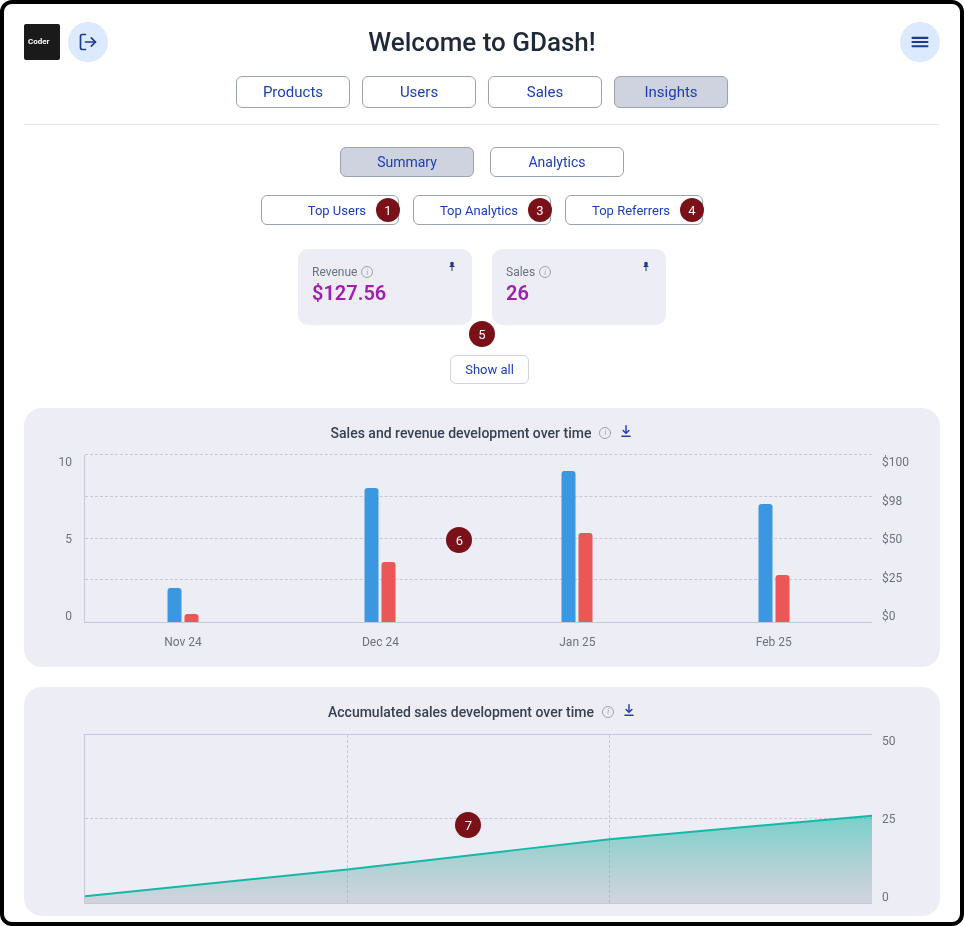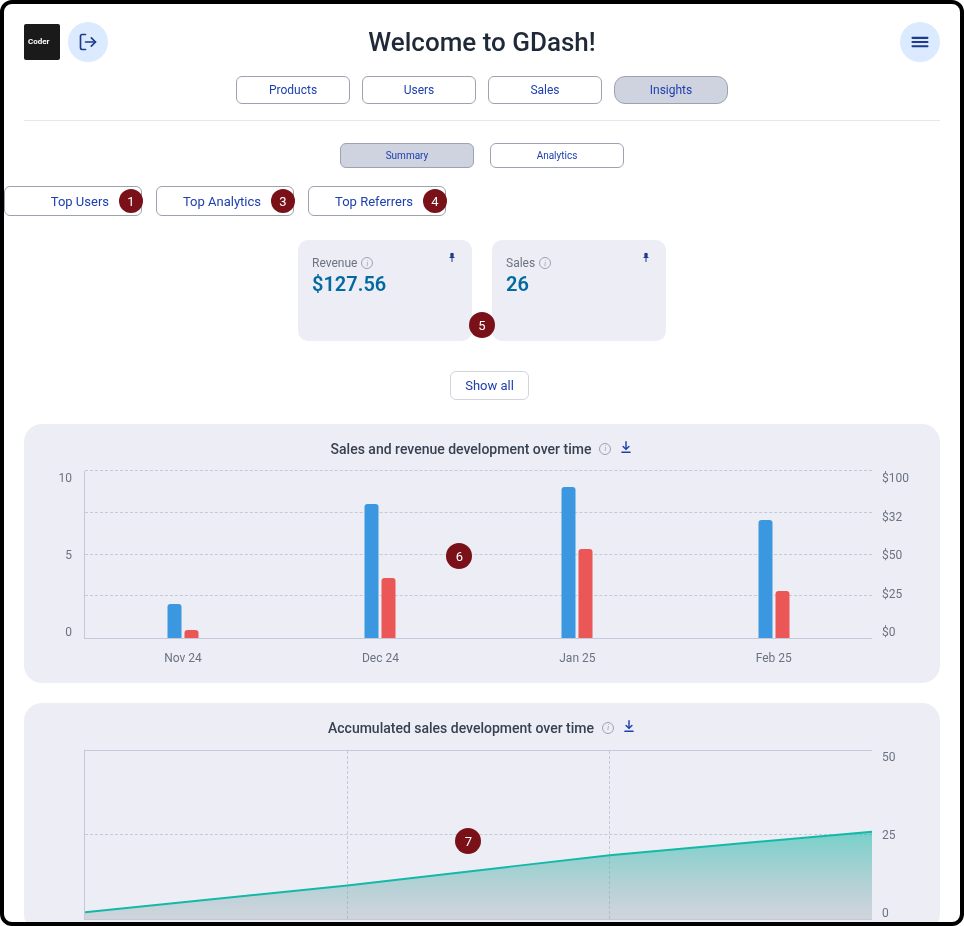--- a/index.html
+++ b/index.html
@@ -3,33 +3,33 @@
 <meta charset="utf-8">
 <style>
 * { box-sizing: border-box; margin: 0; padding: 0; font-family: -apple-system, BlinkMacSystemFont, "Segoe UI", Roboto, Helvetica, Arial, sans-serif; }
 body { background: #fff; width: 964px; height: 926px; overflow: hidden; border: 4px solid #000; border-radius: 12px; position: relative; }
 .header { display: flex; align-items: center; padding: 18px 20px 6px 20px; position: relative; }
 .logo { width: 36px; height: 36px; background: #1a1a1a; color: #fff; font-size: 8px; line-height: 1.1; padding: 4px; border-radius: 2px; font-weight: bold; text-align: left; display: flex; flex-direction: column; justify-content: center; gap: 46px; }
 .icon-btn { width: 40px; height: 40px; border-radius: 50%; background: #dbeafe; display: flex; align-items: center; justify-content: center; cursor: pointer; color: #1e3a8a; }
 .title { position: absolute; left: 50%; transform: translateX(-50%); font-size: 26px; font-weight: 500; color: #1f2937; }
 .menu-btn { margin-left: auto; }
 .tabs-row { display: flex; justify-content: center; gap: 12px; padding: 8px 0 16px 0; border-bottom: 1px solid #e5e7eb; margin: 0 20px; }
-.tab-btn { border: 1.5px solid #9ca3af; background: #fff; color: #1e40af; font-size: 12px; padding: 6px 0; width: 114px; text-align: center; border-radius: 6px; cursor: pointer; }
-.tab-btn.active { background: #cfd2df; border-color: #9ca3af; border-radius: 11px; }
+.tab-btn { border: 1.5px solid #9ca3af; background: #fff; color: #1e40af; font-size: 15px; padding: 6px 0; width: 114px; text-align: center; border-radius: 6px; cursor: pointer; }
+.tab-btn.active { background: #cfd2df; border-color: #9ca3af; }
 .subtabs-row { display: flex; justify-content: center; gap: 16px; padding: 22px 0 8px 0; }
-.subtab-btn { border: 1.5px solid #9ca3af; background: #fff; color: #1e40af; font-size: 10px; padding: 6px 0; width: 134px; text-align: center; border-radius: 6px; cursor: pointer; }
+.subtab-btn { border: 1.5px solid #9ca3af; background: #fff; color: #1e40af; font-size: 14px; padding: 6px 0; width: 134px; text-align: center; border-radius: 6px; cursor: pointer; }
 .subtab-btn.active { background: #cfd2df; }
-.top-row { display: flex; gap: 14px; padding: 10px 0 6px 0; }
+.top-row { display: flex; justify-content: center; gap: 14px; padding: 10px 0 6px 0; }
 .top-chip { position: relative; border: 1.5px solid #9ca3af; background: #fff; color: #1e40af; font-size: 13px; text-align: right; border-radius: 6px; cursor: pointer; width: 138px; height: 30px; display: flex; align-items: center; justify-content: flex-end; padding-right: 32px; }
 .badge { position: absolute; right: -2px; top: 50%; transform: translateY(-50%); width: 24px; height: 24px; border-radius: 50%; background: #7a1018; color: #fff; font-size: 13px; display: flex; align-items: center; justify-content: center; }
 .cards-row { display: flex; justify-content: center; gap: 20px; padding: 18px 0 0 0; position: relative; }
-.stat-card { width: 174px; height: 101px; background: #edeef5; border-radius: 10px; padding: 16px 14px 12px 14px; position: relative; }
+.stat-card { width: 174px; height: 76px; background: #edeef5; border-radius: 10px; padding: 16px 14px 12px 14px; position: relative; }
 .stat-card .pin { position: absolute; top: 10px; right: 14px; color: #1e3a8a; cursor: pointer; }
 .stat-card .label { font-size: 12px; color: #6b7280; display: flex; align-items: center; gap: 4px; }
-.stat-card .value { font-size: 20px; font-weight: 600; color: #0369a1; margin-top: 2px; }
+.stat-card .value { font-size: 20px; font-weight: 600; color: #a21caf; margin-top: 2px; }
 .info-icon { width: 12px; height: 12px; border: 1.5px solid #9ca3af; border-radius: 50%; display: inline-flex; align-items: center; justify-content: center; font-size: 8px; color: #9ca3af; font-style: italic; font-family: serif; }
 .center-badge { position: absolute; top: 90px; left: 50%; transform: translateX(-50%); width: 26px; height: 26px; border-radius: 50%; background: #7a1018; color: #fff; font-size: 13px; display: flex; align-items: center; justify-content: center; z-index: 3; }
 .showall-wrap { display: flex; justify-content: center; padding: 30px 0 14px 15px; }
 .showall-btn { border: 1px solid #d1d5db; background: #fff; color: #1e40af; font-size: 13px; padding: 6px 14px; border-radius: 6px; cursor: pointer; }
 .chart-card { margin: 10px 20px 0 20px; background: #edeef5; border-radius: 18px; padding: 16px 14px 12px 14px; position: relative; }
 .chart-header { text-align: center; font-size: 14px; color: #374151; font-weight: 500; display: flex; align-items: center; justify-content: center; gap: 8px; margin-bottom: 14px; }
 .download-icon { color: #1e40af; cursor: pointer; }
 .chart-body { position: relative; height: 200px; }
 .chart-badge { position: absolute; width: 26px; height: 26px; border-radius: 50%; background: #7a1018; color: #fff; font-size: 13px; display: flex; align-items: center; justify-content: center; z-index: 5; }
 .y-axis-left { position: absolute; left: 0; top: 0; bottom: 0; width: 40px; display: flex; flex-direction: column; justify-content: space-between; align-items: flex-end; padding-right: 6px; font-size: 12px; color: #6b7280; }
@@ -138,21 +138,21 @@
   </div>
   <div class="chart-body" id="chart1-body">
     <div class="chart-badge" style="left:46%; top:36%;">6</div>
   <div class="y-axis-left" style="bottom: 32px;">
         <span>10</span>
         <span>5</span>
         <span>0</span>
       </div>
       <div class="y-axis-right">
         <span>$100</span>
-        <span>$32</span>
+        <span>$98</span>
         <span>$50</span>
         <span>$25</span>
         <span>$0</span>
       </div>
       <div class="plot-area">
         <div class="grid-line" style="bottom: 25%;"></div>
         <div class="grid-line" style="bottom: 50%;"></div>
         <div class="grid-line" style="bottom: 75%;"></div>
         <div class="grid-line" style="bottom: 100%;"></div>
         <div class="bar-group" style="left: 12.5%;">

